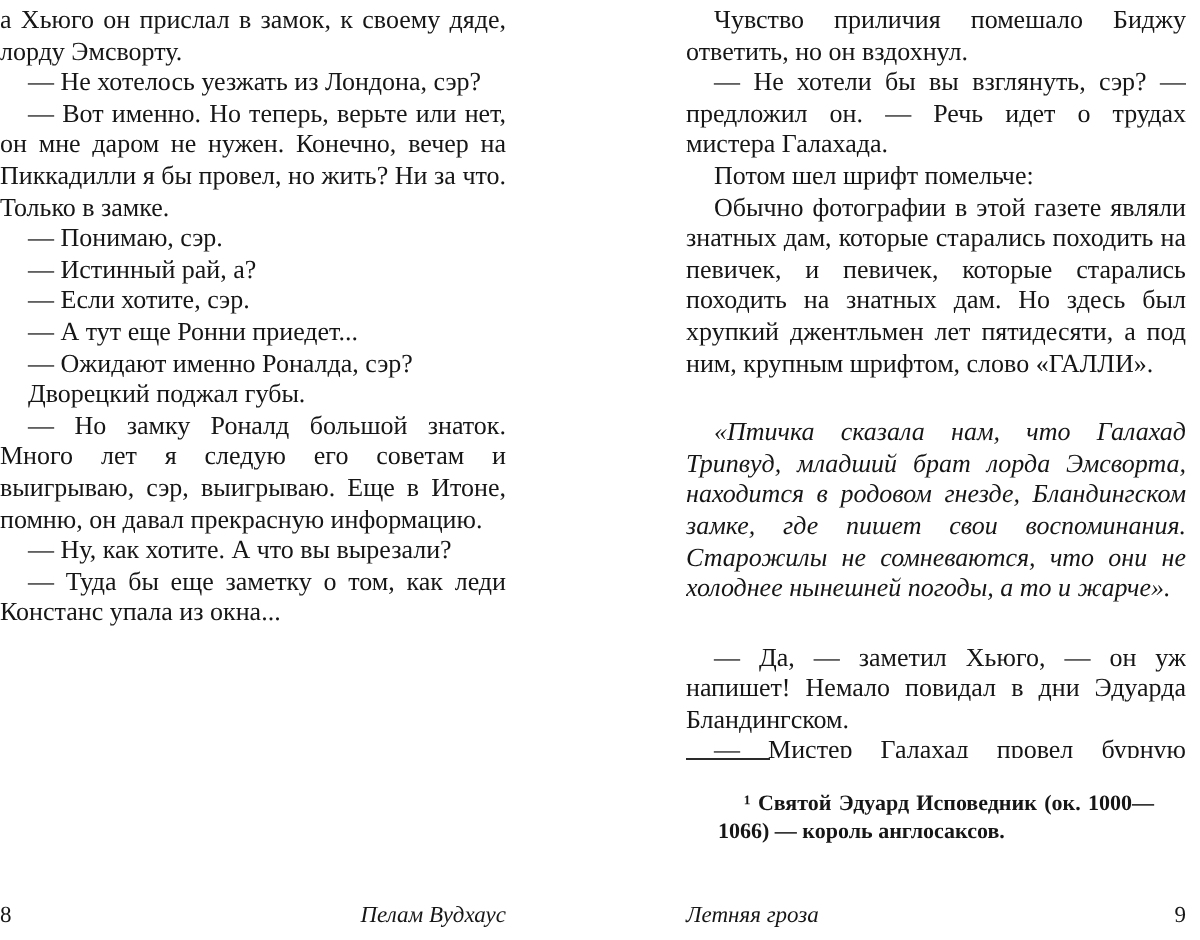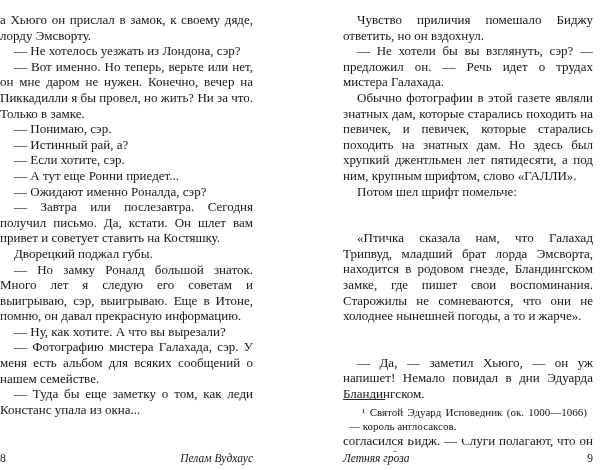--- a/index.html
+++ b/index.html
@@ -18,55 +18,57 @@
   }
   .page {
     position: absolute;
     top: 0;
     height: 470px;
   }
   .page-left  { left: 0;     width: 253px; }
   .page-right { left: 343px; width: 250px; }
 
   .body-text {
-    padding-top: 12px;
+    padding-top: 2px;
     font-size: 13px;
     line-height: 15.6px;
     text-align: justify;
     max-height: 446px;
     overflow: hidden;
   }
   .para {
     margin: 0;
     text-indent: 14px;
   }
   .para.noindent { text-indent: 0; }
   .para.quote {
-    margin: 31px 0;
+    font-style: italic;
+    margin: 19px 0;
   }
 
   .footnote-block {
     position: absolute;
     left: 0;
     right: 0;
     bottom: 31px;
     background: #ffffff;
     font-size: 11px;
     line-height: 13.5px;
     text-align: justify;
   }
   .footnote-rule {
     width: 42px;
     height: 0;
     border-top: 1px solid #2a2a2a;
     margin: 0 0 3px 0;
   }
   .footnote-text {
-    margin: 6px;
+    margin: 16px;
     text-indent: 13px;
+    font-weight: bold;
   }
 
   .page-footer {
     position: absolute;
     left: 0;
     right: 0;
     bottom: 6px;
     display: flex;
     justify-content: space-between;
     align-items: baseline;
@@ -85,39 +87,37 @@
   <div class="page page-left">
     <div class="body-text">
         <p class="para noindent">а Хьюго он прислал в замок, к своему дяде, лорду Эмсворту.</p>
         <p class="para">— Не хотелось уезжать из Лондона, сэр?</p>
         <p class="para">— Вот именно. Но теперь, верьте или нет, он мне даром не нужен. Конечно, вечер на Пиккадилли я бы провел, но жить? Ни за что. Только в замке.</p>
         <p class="para">— Понимаю, сэр.</p>
         <p class="para">— Истинный рай, а?</p>
         <p class="para">— Если хотите, сэр.</p>
         <p class="para">— А тут еще Ронни приедет...</p>
         <p class="para">— Ожидают именно Роналда, сэр?</p>
-        <p class="para">— Завтра или послезавтра. Сегодня получил письмо. Да, кстати. Он шлет вам привет и советует ставить на Костяшку.</p>
         <p class="para">Дворецкий поджал губы.</p>
         <p class="para">— Но замку Роналд большой знаток. Много лет я следую его советам и выигрываю, сэр, выигрываю. Еще в Итоне, помню, он давал прекрасную информацию.</p>
         <p class="para">— Ну, как хотите. А что вы вырезали?</p>
-        <p class="para">— Фотографию мистера Галахада, сэр. У меня есть альбом для всяких сообщений о нашем семействе.</p>
         <p class="para">— Туда бы еще заметку о том, как леди Констанс упала из окна...</p>
       </div>
     <div class="page-footer">
       <span class="pagenum">8</span>
       <span class="running">Пелам Вудхаус</span>
     </div>
   </div>
 
   <div class="page page-right">
     <div class="body-text">
         <p class="para">Чувство приличия помешало Биджу ответить, но он вздохнул.</p>
         <p class="para">— Не хотели бы вы взглянуть, сэр? — предложил он. — Речь идет о трудах мистера Галахада.</p>
+        <p class="para">Потом шел шрифт помельче:</p>
         <p class="para">Обычно фотографии в этой газете являли знатных дам, которые старались походить на певичек, и певичек, которые старались походить на знатных дам. Но здесь был хрупкий джентльмен лет пятидесяти, а под ним, крупным шрифтом, слово «ГАЛЛИ».</p>
-        <p class="para">Потом шел шрифт помельче:</p>
         <p class="para quote">«Птичка сказала нам, что Галахад Трипвуд, младший брат лорда Эмсворта, находится в родовом гнезде, Бландингском замке, где пишет свои воспоминания. Старожилы не сомневаются, что они не холоднее нынешней погоды, а то и жарче».</p>
         <p class="para">— Да, — заметил Хьюго, — он уж напишет! Немало повидал в дни Эдуарда Бландингском.</p>
         <p class="para">— Мистер Галахад провел бурную молодость, — с феодальной гордостью согласился Бидж. — Слуги полагают, что он придает блеск нашему замку.</p>
       </div>
     <div class="footnote-block">
       <div class="footnote-rule"></div>
       <p class="footnote-text">¹ Святой Эдуард Исповедник (ок. 1000—1066) — король англосаксов.</p>
     </div>
     <div class="page-footer">
       <span class="running">Летняя гроза</span>

